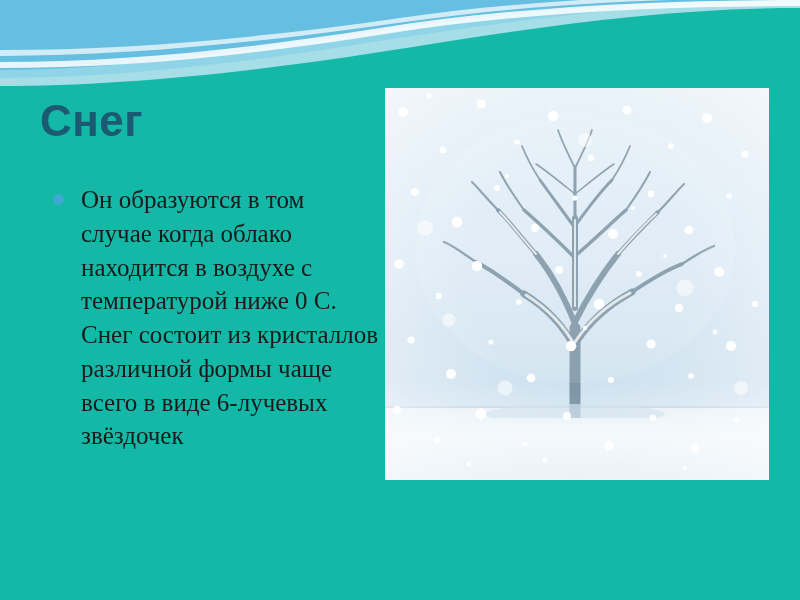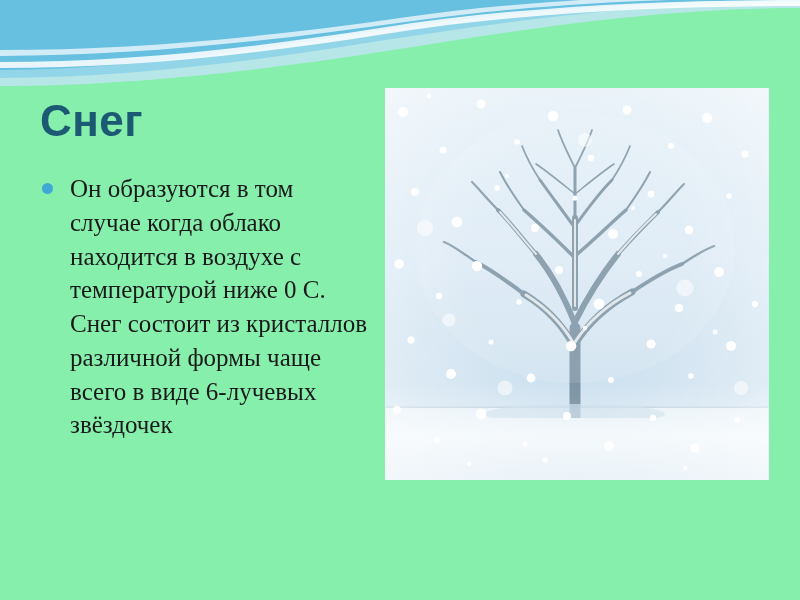--- a/index.html
+++ b/index.html
@@ -8,21 +8,21 @@
     background: #ffffff;
   }
   body {
     font-family: "Liberation Sans", sans-serif;
   }
   .slide {
     position: relative;
     width: 800px;
     height: 600px;
     overflow: hidden;
-    background: #86efac;
+    background: #14b8a6;
   }
   
   .swoosh {
     position: absolute;
     top: 0;
     left: 0;
     width: 800px;
     height: 90px;
     pointer-events: none;
   }
@@ -35,21 +35,21 @@
     font-weight: bold;
     color: #1b5a72;
     letter-spacing: 0.5px;
     margin: 0;
   }
   .body-list {
     position: absolute;
     left: 34px;
     top: 168px;
     width: 330px;
-    margin: 4px;
+    margin: 15px;
     padding: 0;
     list-style: none;
   }
   .body-list li {
     position: relative;
     padding-left: 32px;
     font-family: "Liberation Serif", serif;
     font-size: 25px;
     line-height: 1.35;
     color: #1a1a1a;

